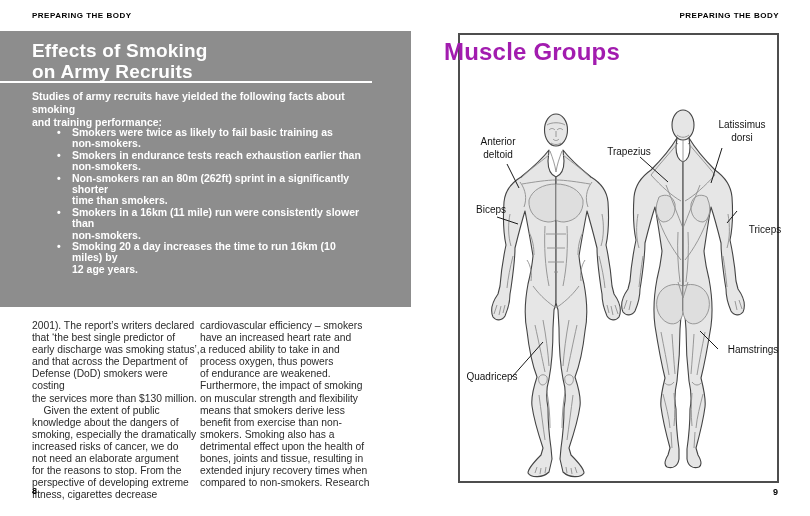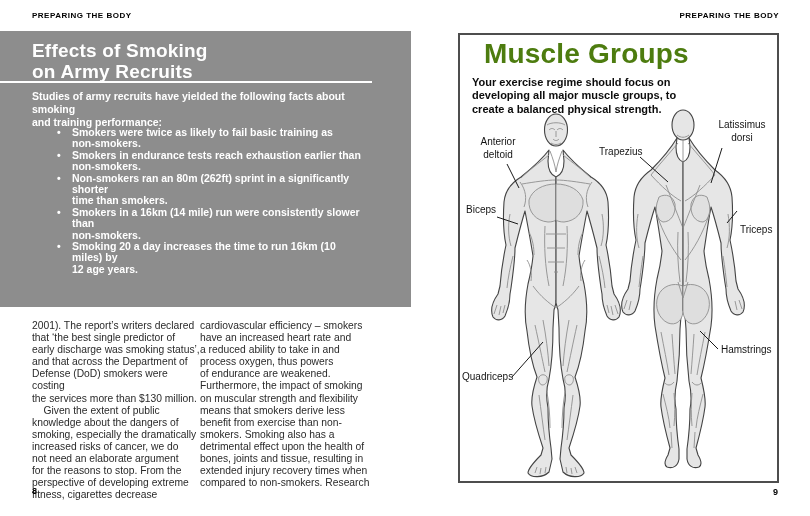--- a/index.html
+++ b/index.html
@@ -41,31 +41,31 @@
   .bodycol{
     font-size:10.3px;line-height:12.1px;color:#2a2a2a;white-space:pre-line;
   }
   .page-number{font-size:9px;font-weight:bold;color:#000;}
   
   .muscle-box{
     left:458px;top:33px;width:321px;height:450px;border:2px solid #4d4d4d;
     box-sizing:border-box;background:#fff;
   }
   .muscle-title{
-    left:484px;top:38px;font-size:28px;font-weight:bold;color:#4d7c0f;letter-spacing:.2px;
+    left:444px;top:38px;font-size:24px;font-weight:bold;color:#a21caf;letter-spacing:.2px;
   }
   .muscle-intro{
     left:472px;top:76px;width:230px;font-size:11px;line-height:13.4px;
     font-weight:bold;white-space:pre-line;color:#0b0b0b;
   }
   .figures-svg{left:458px;top:33px;width:321px;height:450px;pointer-events:none;}
   .muscle-label{
     font-size:10px;line-height:12.5px;color:#141414;white-space:pre-line;text-align:center;
   }
-  .lbl-left{text-align:left;}
+  .lbl-left{text-align:center;}
 </style>
 </head>
 <body>
 
 <div class="spread">
 
   <div class="abs running-header" style="left:32px;top:11px;">PREPARING THE BODY</div>
   <div class="abs running-header" style="right:31px;top:11px;">PREPARING THE BODY</div>
 
   <div class="abs smoke-box">
@@ -74,21 +74,21 @@
     <div class="smoke-divider"></div>
     <div class="smoke-intro">Studies of army recruits have yielded the following facts about smoking
 and training performance:</div>
     <ul class="smoke-bullets">
       <li>Smokers were twice as likely to fail basic training as
 non-smokers.</li>
       <li>Smokers in endurance tests reach exhaustion earlier than
 non-smokers.</li>
       <li>Non-smokers ran an 80m (262ft) sprint in a significantly shorter
 time than smokers.</li>
-      <li>Smokers in a 16km (14 mile) run were consistently slower than
+      <li>Smokers in a 16km (11 mile) run were consistently slower than
 non-smokers.</li>
       <li>Smoking 20 a day increases the time to run 16km (10 miles) by
 12 age years.</li>
     </ul>
   </div>
 
   <div class="abs bodycol" style="left:32px;top:320px;width:168px;">2001). The report’s writers declared
 that ‘the best single predictor of
 early discharge was smoking status’,
 and that across the Department of
@@ -113,23 +113,20 @@
 benefit from exercise than non-
 smokers. Smoking also has a
 detrimental effect upon the health of
 bones, joints and tissue, resulting in
 extended injury recovery times when
 compared to non-smokers. Research</div>
   <div class="abs page-number" style="left:32px;top:486px;">8</div>
 
   <div class="abs muscle-box"></div>
   <div class="abs muscle-title">Muscle Groups</div>
-  <div class="abs muscle-intro">Your exercise regime should focus on
-developing all major muscle groups, to
-create a balanced physical strength.</div>
 
   <svg class="abs figures-svg" viewBox="458 33 321 450" xmlns="http://www.w3.org/2000/svg">
     <defs>
       <g id="front-half">
         <path d="M 556,177 C 551,175 548,169 548,161 L 549,150
                  C 543,158 532,168 521,177 C 511,183 505,191 504,202
                  C 503,217 503,231 506,245 C 503,259 501,273 500,286 L 498,294
                  C 493,301 490,310 493,317 C 496,321 502,321 505,316
                  C 508,309 510,301 510,294 L 511,288
                  C 513,274 515,260 515,248 C 518,236 521,224 525,211

